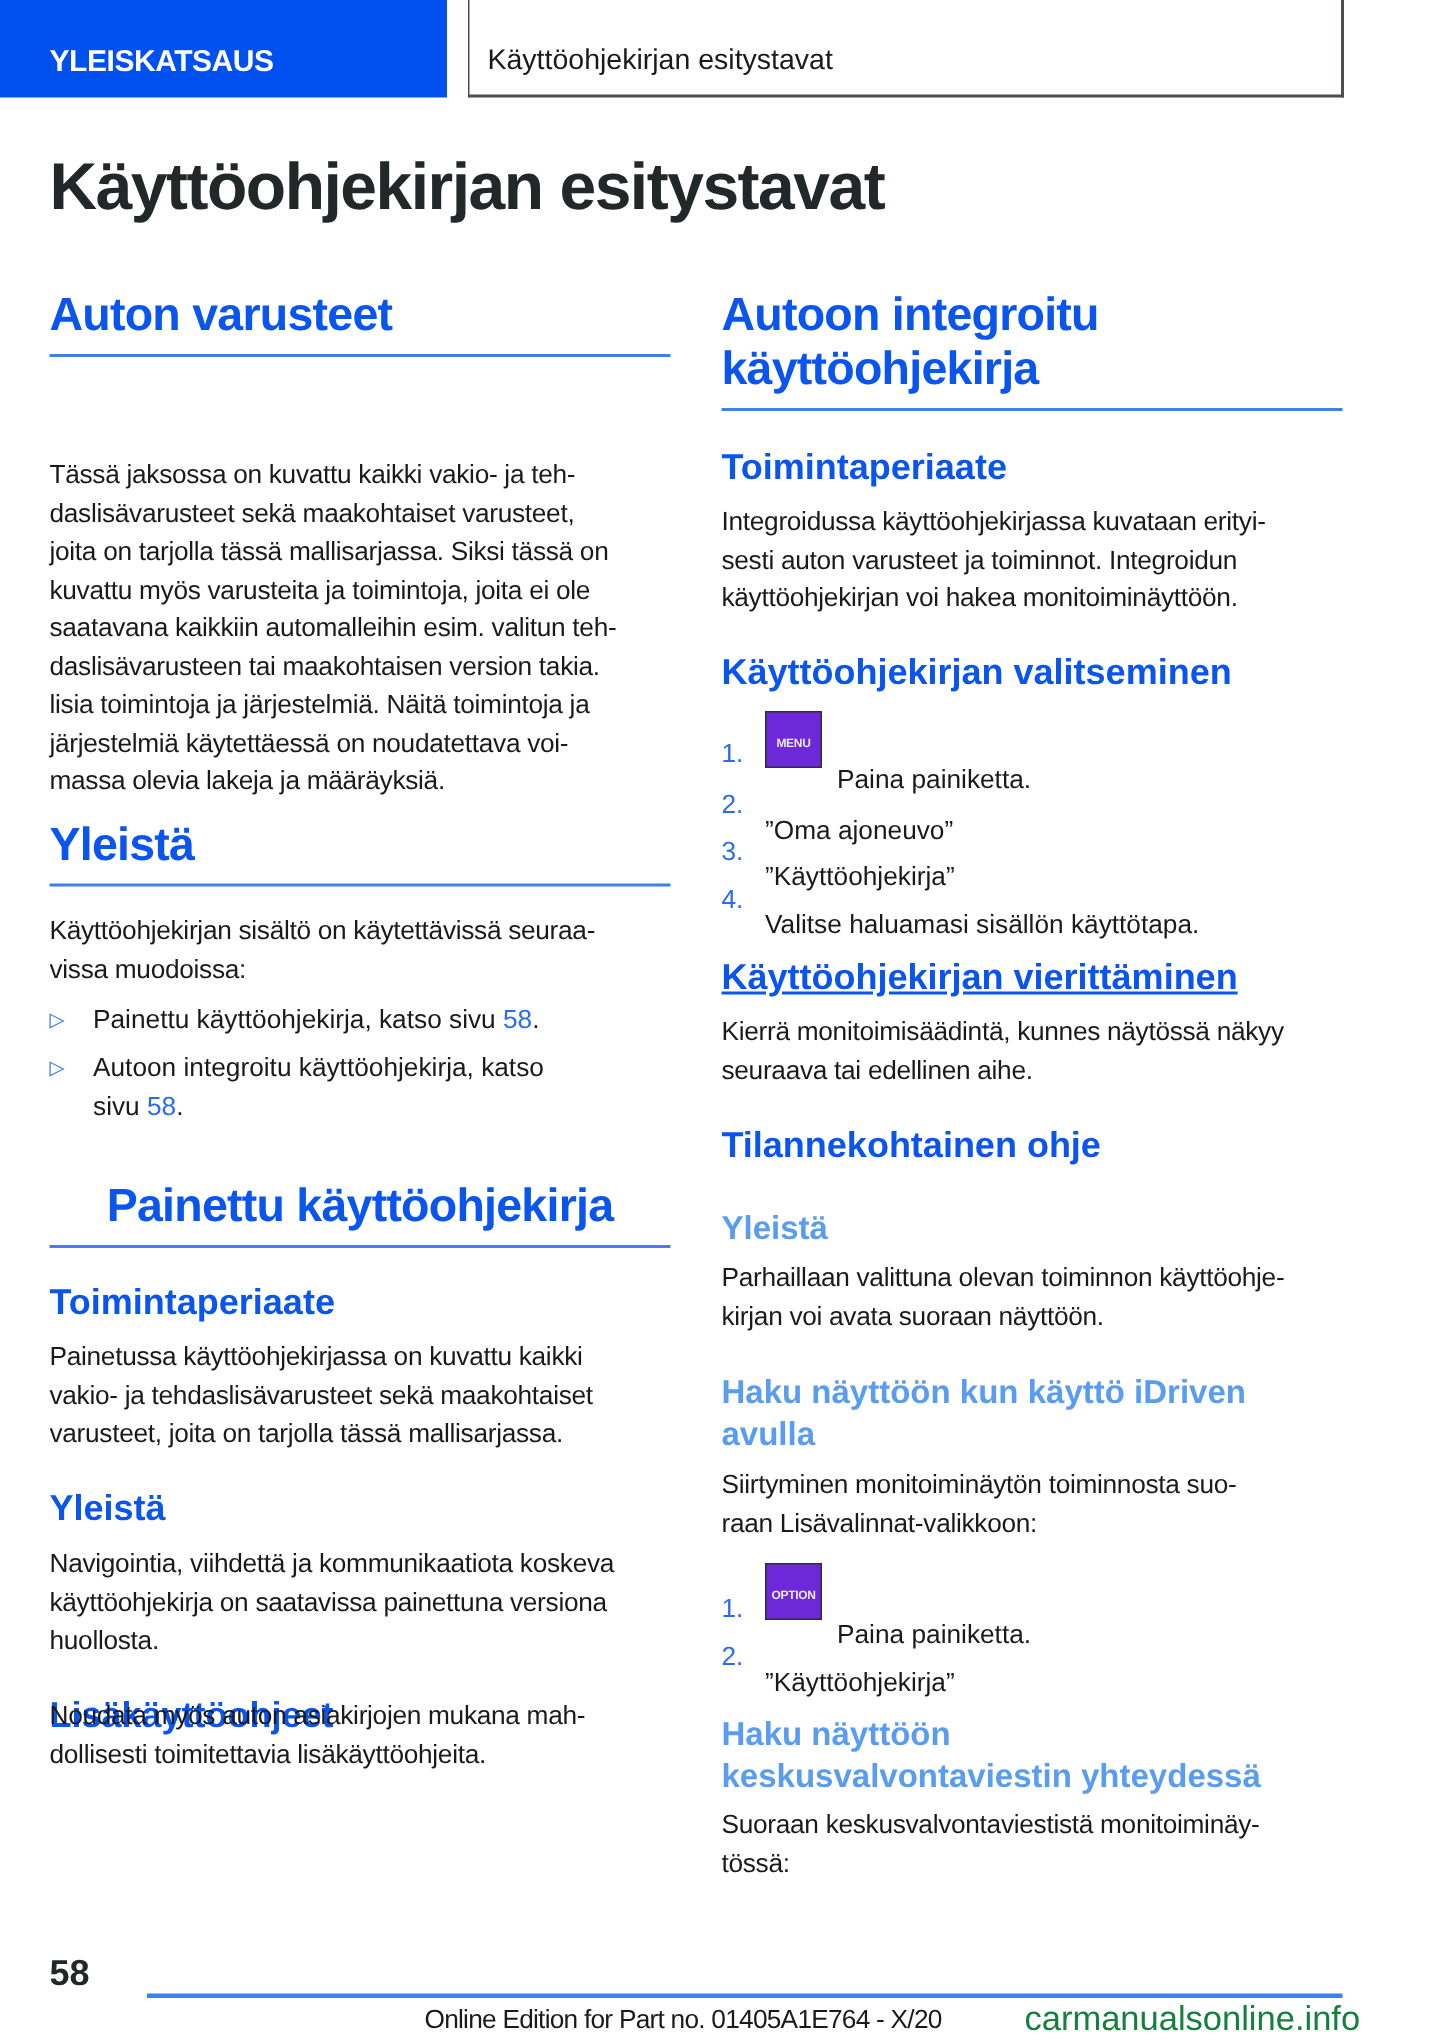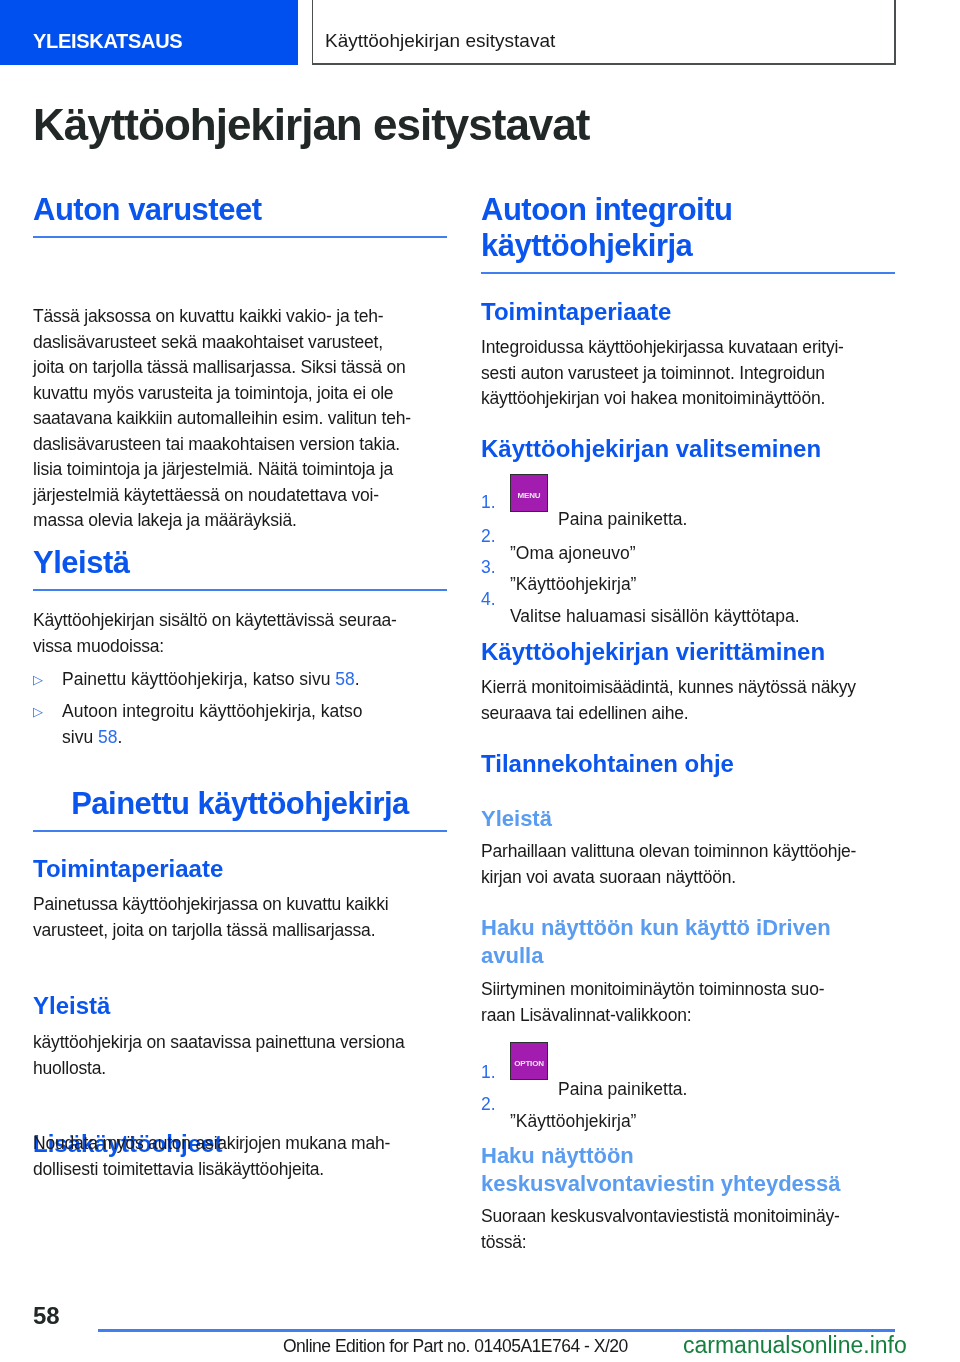--- a/index.html
+++ b/index.html
@@ -50,21 +50,21 @@
   .bullet .mark { position: absolute; left: 0; top: 0; color: #2a6cf0; font-size: 13px; }
   .bullet .txt { display: block; margin-left: 29px; }
   .link { color: #2a6cf0; }
 
   .step { position: absolute; left: 0; width: 414px; font-size: 17.5px; line-height: 25.5px; }
   .step .num { position: absolute; left: 0; top: 0; color: #2a6cf0; }
   .step .txt { display: block; margin-left: 29px; margin-top: 17px; }
 
   .key {
     position: absolute; left: 29px; width: 38px; height: 38px;
-    background: #a21caf; border: 1px solid #2c3030;
+    background: #6d28d9; border: 1px solid #2c3030;
     color: #e8eceb; font-size: 8px; font-weight: bold; text-align: center;
     padding-top: 8px; letter-spacing: -0.2px;
   }
 
   .pagenum {
     position: absolute; left: 33px; top: 1302px;
     font-size: 24px; font-weight: bold; color: #222828;
   }
   .footer-line {
     position: absolute; left: 98px; top: 1329px; width: 797px; height: 3px; background: #3f7ff0;
@@ -115,24 +115,26 @@
   </div>
   <div class="bullet" style="top:699px;">
     <span class="mark">▷</span>
     <span class="txt"><span>Autoon integroitu käyttöohjekirja, katso</span><br><span>sivu </span><span class="link">58</span><span>.</span></span>
   </div>
 
   <div class="h1" style="top:786px;text-align:center;">Painettu käyttöohjekirja</div>
   <div class="h2" style="top:855px;">Toimintaperiaate</div>
   <div class="p" style="top:892px;">
     <div>Painetussa käyttöohjekirjassa on kuvattu kaikki</div>
+    <div>vakio- ja tehdaslisävarusteet sekä maakohtaiset</div>
     <div>varusteet, joita on tarjolla tässä mallisarjassa.</div>
   </div>
   <div class="h2" style="top:992px;">Yleistä</div>
   <div class="p" style="top:1030px;">
+    <div>Navigointia, viihdettä ja kommunikaatiota koskeva</div>
     <div>käyttöohjekirja on saatavissa painettuna versiona</div>
     <div>huollosta.</div>
   </div>
   <div class="h2" style="top:1130px;">Lisäkäyttöohjeet</div>
   <div class="p" style="top:1131px;">
     <div>Noudata myös auton asiakirjojen mukana mah-</div>
     <div>dollisesti toimitettavia lisäkäyttöohjeita.</div>
   </div>
 </div>
 
@@ -160,21 +162,21 @@
   </div>
   <div class="step" style="top:555px;">
     <span class="num">3.</span>
     <span class="txt">”Käyttöohjekirja”</span>
   </div>
   <div class="step" style="top:587px;">
     <span class="num">4.</span>
     <span class="txt">Valitse haluamasi sisällön käyttötapa.</span>
   </div>
 
-  <div class="h2" style="top:638px;">Käyttöohjekirjan vierittäminen</div>
+  <div class="h2" style="top:638px;text-decoration:underline;">Käyttöohjekirjan vierittäminen</div>
   <div class="p" style="top:675px;">
     <div>Kierrä monitoimisäädintä, kunnes näytössä näkyy</div>
     <div>seuraava tai edellinen aihe.</div>
   </div>
 
   <div class="h2" style="top:750px;">Tilannekohtainen ohje</div>
   <div class="h3" style="top:805px;">Yleistä</div>
   <div class="p" style="top:839px;">
     <div>Parhaillaan valittuna olevan toiminnon käyttöohje-</div>
     <div>kirjan voi avata suoraan näyttöön.</div>

